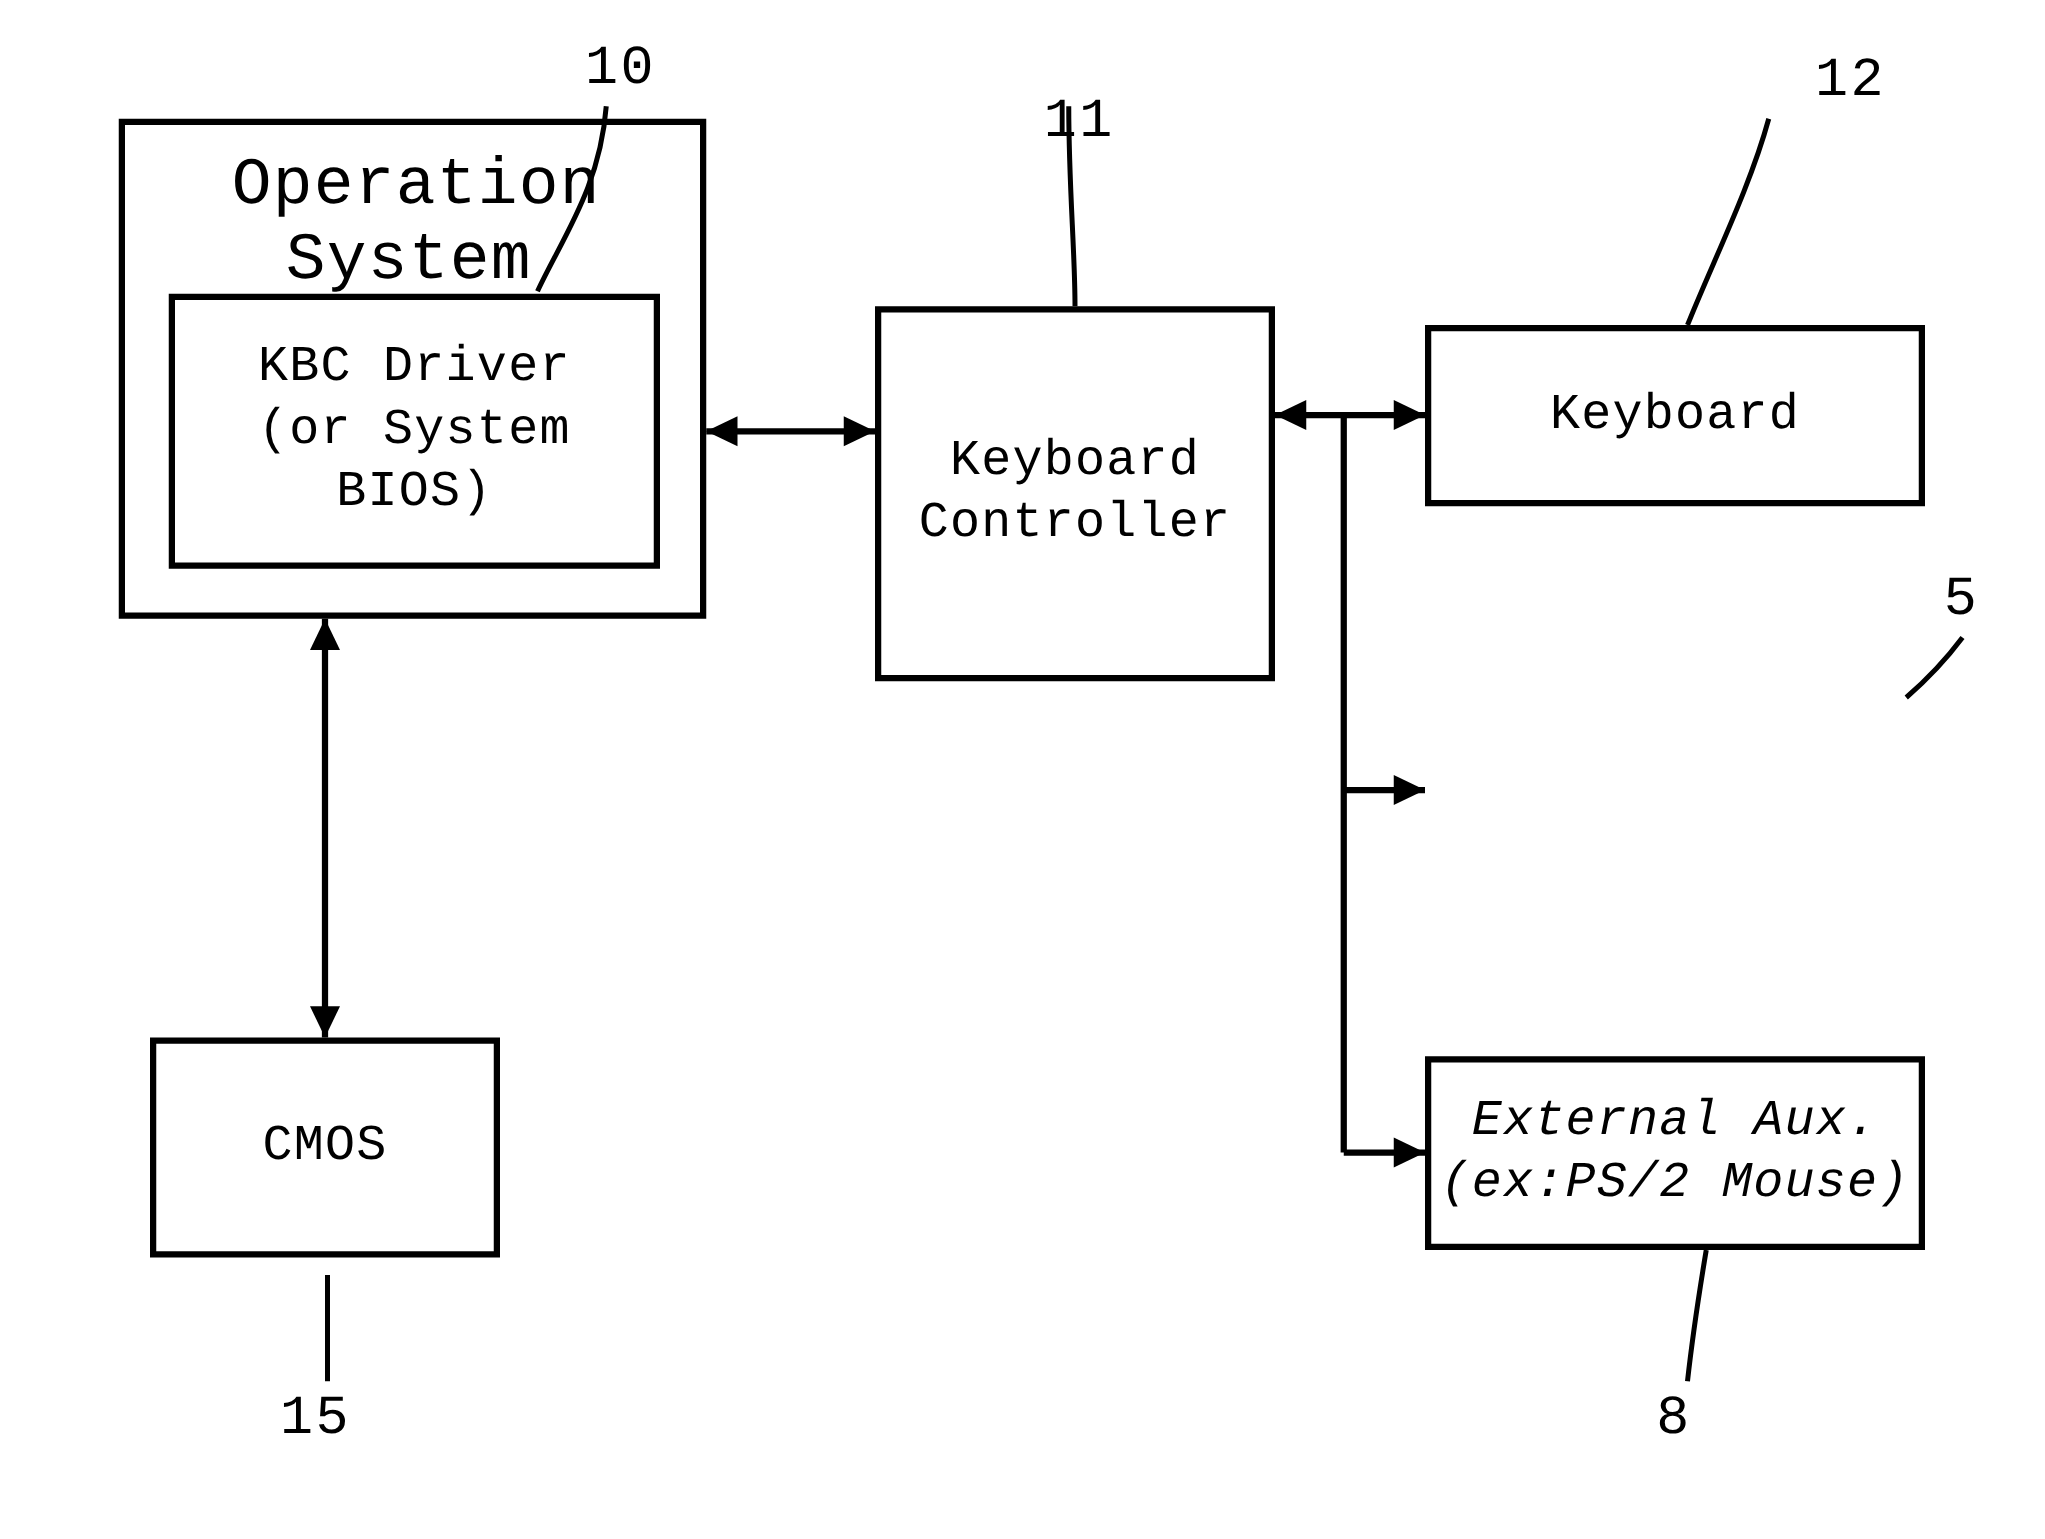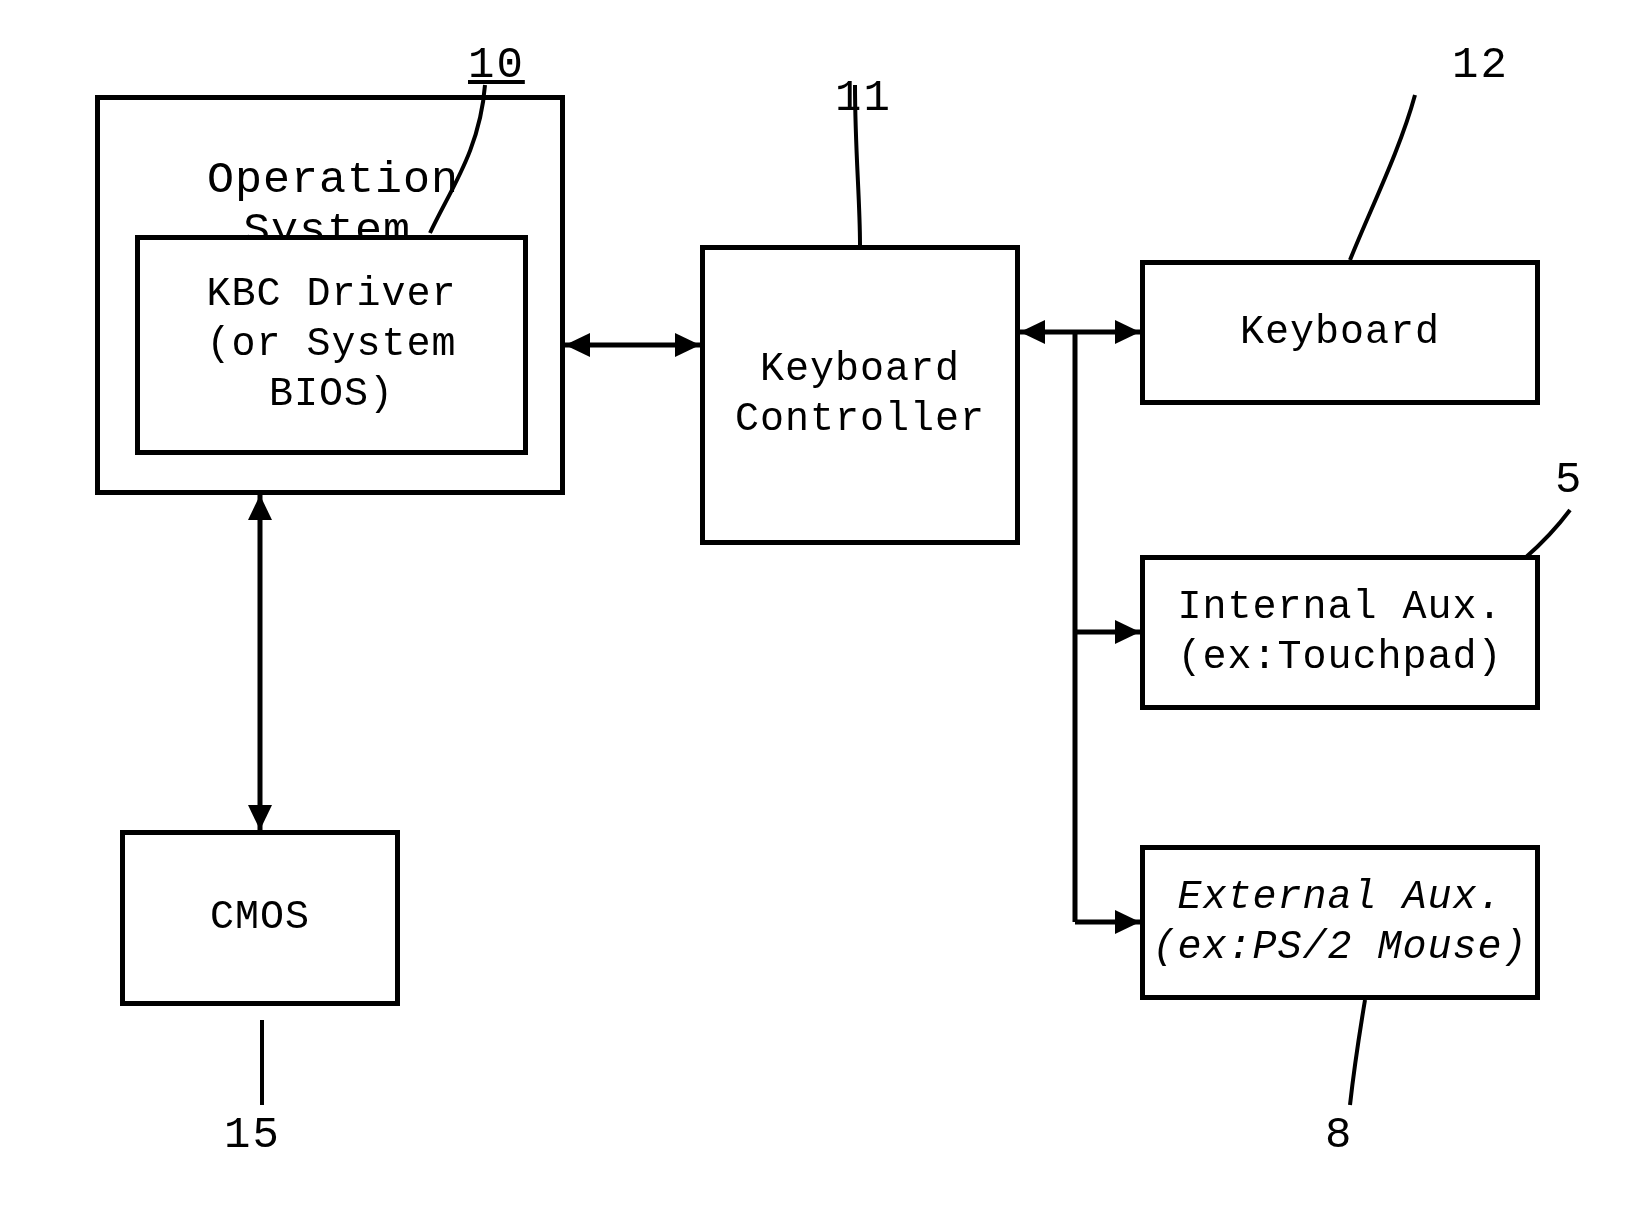--- a/index.html
+++ b/index.html
@@ -43,22 +43,21 @@
     position: absolute;
     font-size: 44px;
     letter-spacing: 2px;
   }
   .txt {
     font-size: 40px;
     white-space: pre-line;
     padding: 6px;
   }
   .big-txt {
-    font-size: 45px;
-    margin-top: 37px;
+    font-size: 53px;
   }
   svg.leader {
     position: absolute;
     overflow: visible;
     pointer-events: none;
   }
   line.conn {
     stroke: #000;
     stroke-width: 5;
   }
@@ -91,35 +90,31 @@
 
   <div class="box" style="left:700px; top:245px; width:320px; height:300px;">
     <span class="txt">Keyboard
 Controller</span>
   </div>
 
   <div class="box" style="left:1140px; top:260px; width:400px; height:145px;">
     <span class="txt">Keyboard</span>
   </div>
 
-  <div class="box" style="left:1140px; top:555px; width:400px; height:155px;">
-    <span class="txt">Internal Aux.
-(ex:Touchpad)</span>
-  </div>
 
   <div class="box" style="left:1140px; top:845px; width:400px; height:155px;font-style:italic;">
     <span class="txt">External Aux.
 (ex:PS/2 Mouse)</span>
   </div>
 
   <div class="box" style="left:120px; top:830px; width:280px; height:176px;">
     <span class="txt">CMOS</span>
   </div>
 
-  <div class="ref-label" style="left:468px; top:40px;text-decoration:underline;">10</div>
+  <div class="ref-label" style="left:468px; top:30px;">10</div>
   <div class="ref-label" style="left:835px; top:30px;margin-top:43px;">11</div>
   <div class="ref-label" style="left:1452px; top:40px;">12</div>
   <div class="ref-label" style="left:1555px; top:455px;">5</div>
   <div class="ref-label" style="left:1325px; top:1110px;">8</div>
   <div class="ref-label" style="left:224px; top:1110px;">15</div>
 
   <svg class="leader" style="left:0; top:0;" width="1636" height="1231">
 
     <line class="conn" x1="565" y1="345" x2="700" y2="345"></line>
     <polygon class="arrow" points="565,345 590,333 590,357"></polygon>

